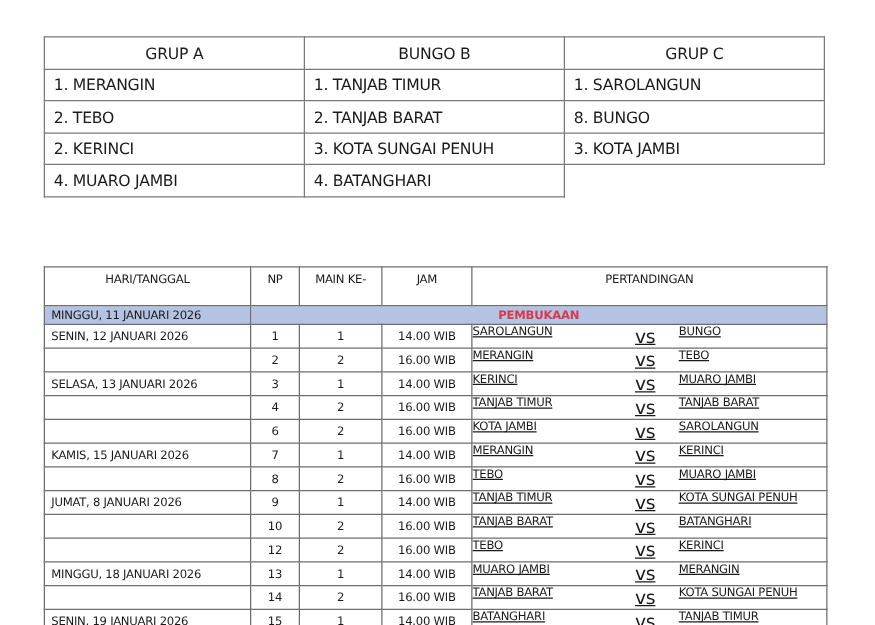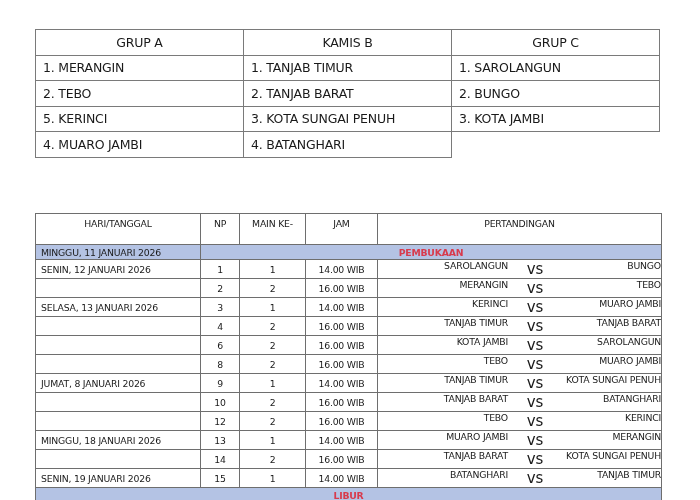--- a/index.html
+++ b/index.html
@@ -29,52 +29,52 @@
     border:1px solid #6e6e6e; height:15.4px; padding:0; box-sizing:border-box;
     white-space:nowrap; overflow:hidden; font-weight:normal;
   }
   .sched th { height:31px; vertical-align:top; padding-top:4px; text-align:center; }
   .sched td.day { padding-left:5px; text-align:left; }
   .sched td.c { text-align:center; }
   .sched tr.band td { background:#b4c3e4; }
   .sched tr.band td.note { color:#d83a4c; text-align:center;font-weight:bold; }
   .sched td.match { padding:0; }
   .match-inner { display:flex; width:100%; }
-  .match-inner span { display:block; text-align:right; }
+  .match-inner span { display:block; text-align:left;text-decoration:underline; }
   .m-home { width:130px; }
   .m-vs { width:35px; font-size:15px; }
   .m-away { width:118px; }
 </style>
 </head>
 <body>
 
 <table class="groups">
   <colgroup>
       <col class="c1">
       <col class="c2">
       <col class="c3">
     </colgroup>
   <tbody id="groups-body">
       <tr>
         <td class="head">GRUP A</td>
-        <td class="head">KAMIS B</td>
+        <td class="head">BUNGO B</td>
         <td class="head">GRUP C</td>
       </tr>
       <tr>
         <td>1. MERANGIN</td>
         <td>1. TANJAB TIMUR</td>
         <td>1. SAROLANGUN</td>
       </tr>
       <tr>
         <td>2. TEBO</td>
         <td>2. TANJAB BARAT</td>
-        <td>2. BUNGO</td>
-      </tr>
-      <tr>
-        <td>5. KERINCI</td>
+        <td>8. BUNGO</td>
+      </tr>
+      <tr>
+        <td>2. KERINCI</td>
         <td>3. KOTA SUNGAI PENUH</td>
         <td>3. KOTA JAMBI</td>
       </tr>
       <tr>
         <td>4. MUARO JAMBI</td>
         <td>4. BATANGHARI</td>
         <td class="empty"></td>
       </tr>
     </tbody>
 </table>
@@ -160,20 +160,33 @@
         <td class="c">16.00 WIB</td>
         <td class="match">
           <div class="match-inner">
             <span class="m-home">KOTA JAMBI</span>
             <span class="m-vs">vs</span>
             <span class="m-away">SAROLANGUN</span>
           </div>
         </td>
       </tr>
       <tr>
+        <td class="day">KAMIS, 15 JANUARI 2026</td>
+        <td class="c">7</td>
+        <td class="c">1</td>
+        <td class="c">14.00 WIB</td>
+        <td class="match">
+          <div class="match-inner">
+            <span class="m-home">MERANGIN</span>
+            <span class="m-vs">vs</span>
+            <span class="m-away">KERINCI</span>
+          </div>
+        </td>
+      </tr>
+      <tr>
         <td class="day"></td>
         <td class="c">8</td>
         <td class="c">2</td>
         <td class="c">16.00 WIB</td>
         <td class="match">
           <div class="match-inner">
             <span class="m-home">TEBO</span>
             <span class="m-vs">vs</span>
             <span class="m-away">MUARO JAMBI</span>
           </div>

